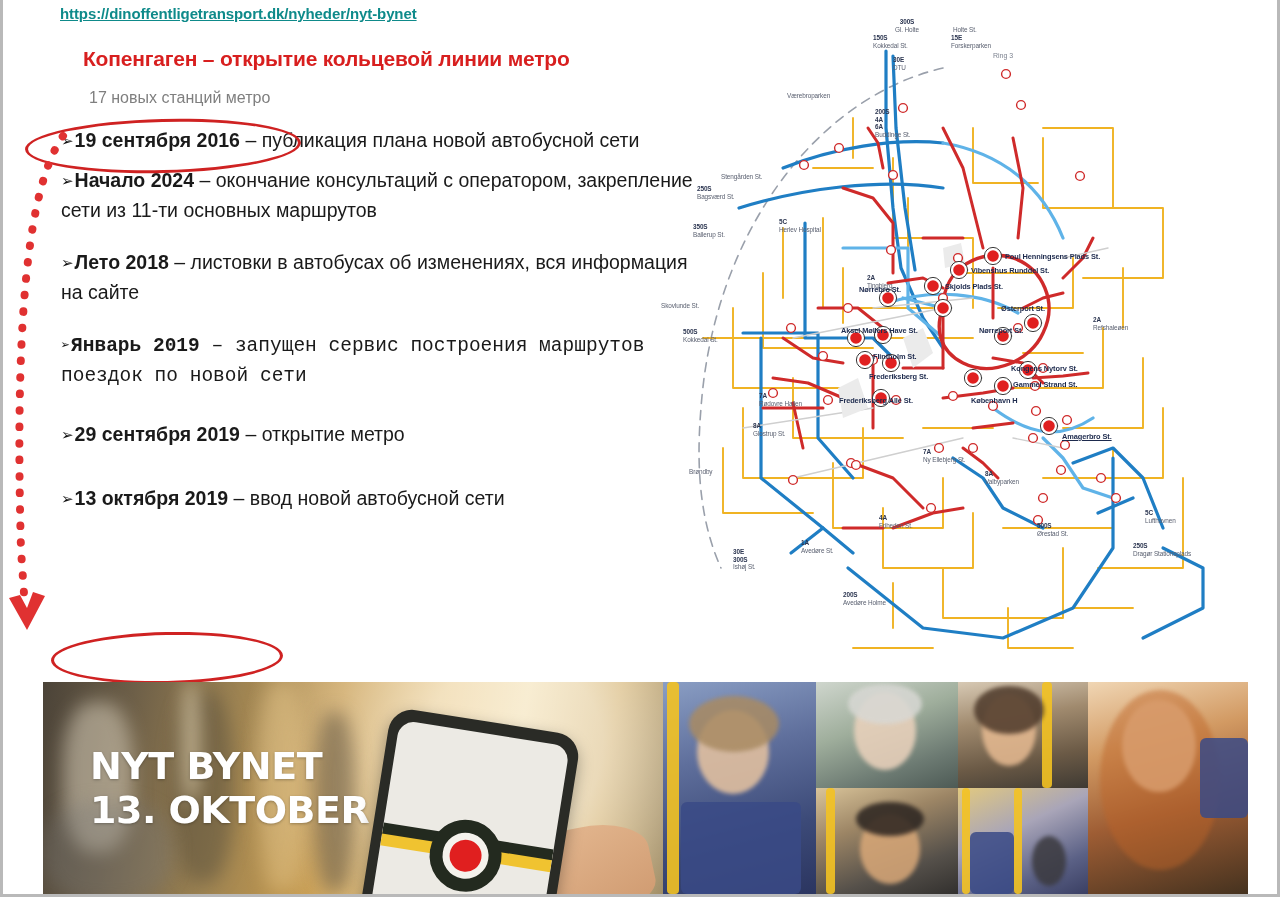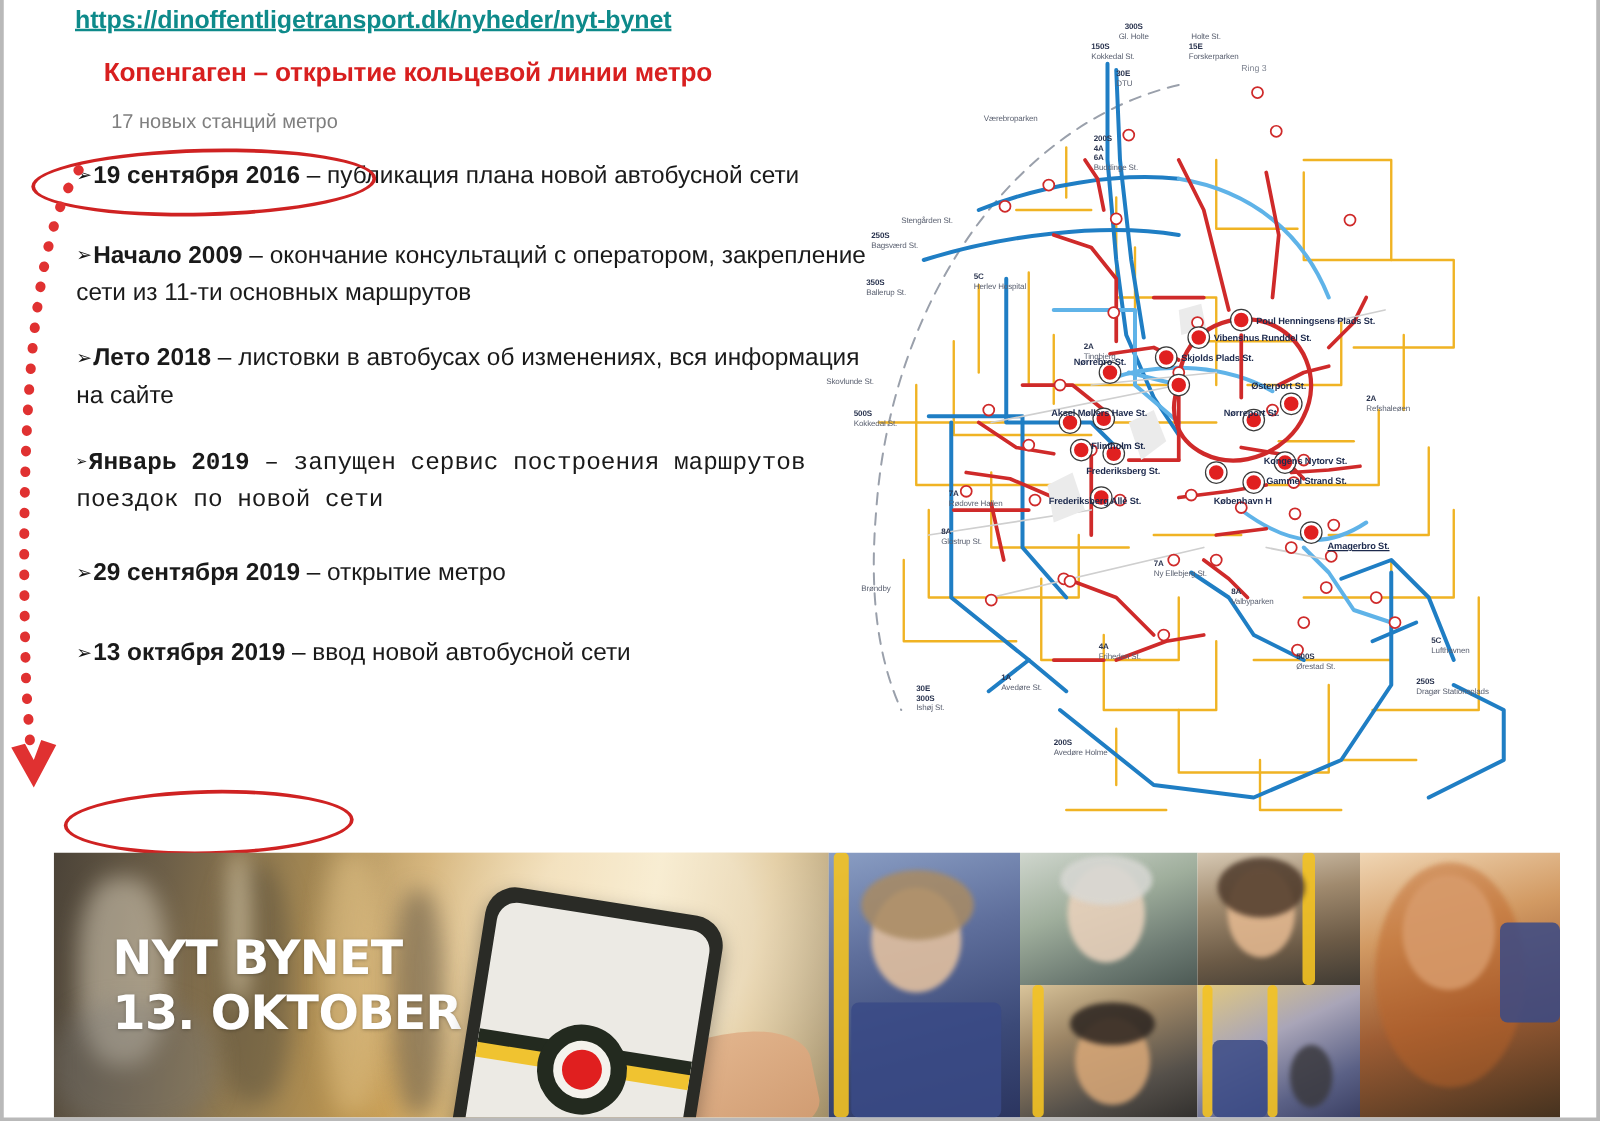--- a/index.html
+++ b/index.html
@@ -16,21 +16,21 @@
     background:#ffffff;
     border-left:3px solid #b9b9b9;
     border-right:3px solid #b9b9b9;
     border-bottom:3px solid #b9b9b9;
     box-sizing:border-box;
   }
 
   
   .url-link{
     position:absolute;left:57px;top:5px;
-    font-size:20px;font-weight:bold;
+    font-size:15px;font-weight:bold;
     color:#0e8a8a;
     text-decoration:underline;
     letter-spacing:-0.1px;
     white-space:nowrap;
     font-family:"Liberation Sans",sans-serif;
   }
 
   
   .title{
     position:absolute;left:80px;top:47px;
@@ -57,21 +57,21 @@
     color:#1a1a1a;
   }
   .bullet .arrow{
     font-size:15px;
     color:#111;
     margin-right:1px;
     display:inline-block;
     transform:translateY(-1px);
   }
   .bullet b{font-weight:bold;}
-  .b1{margin-bottom:34px;}
+  .b1{margin-bottom:10px;}
   .b2{margin-bottom:24px;}
   .b3{margin-bottom:24px;}
   .b4{margin-bottom:26px;}
   .b5{margin-bottom:30px;font-family:Liberation Mono, monospace;}
   .b6{margin-bottom:34px;}
 
   
   .ellipse{
     position:absolute;
     border:3px solid #cf2222;
@@ -207,21 +207,21 @@
   <a class="url-link" href="#">https://dinoffentligetransport.dk/nyheder/nyt-bynet</a>
 
   <div class="title">Копенгаген – открытие кольцевой линии метро</div>
   <div class="subtitle">17 новых станций метро</div>
 
   <div class="bullets">
     <div class="bullet b1">
       <span class="arrow">➢</span><b>19 сентября 2016</b><span> – </span><span>публикация плана новой автобусной сети</span>
     </div>
     <div class="bullet b2">
-      <span class="arrow">➢</span><b>Начало 2009</b><span> – </span><span>окончание консультаций с оператором, закрепление сети из 11-ти основных маршрутов</span>
+      <span class="arrow">➢</span><b>Начало 2024</b><span> – </span><span>окончание консультаций с оператором, закрепление сети из 11-ти основных маршрутов</span>
     </div>
     <div class="bullet b4">
       <span class="arrow">➢</span><b>Лето 2018</b><span> – </span><span>листовки в автобусах об изменениях, вся информация на сайте</span>
     </div>
     <div class="bullet b5">
       <span class="arrow">➢</span><b>Январь 2019</b><span> – </span><span>запущен сервис построения маршрутов поездок по новой сети</span>
     </div>
     <div class="bullet b6">
       <span class="arrow">➢</span><b>29 сентября 2019</b><span> – </span><span>открытие метро</span>
     </div>

